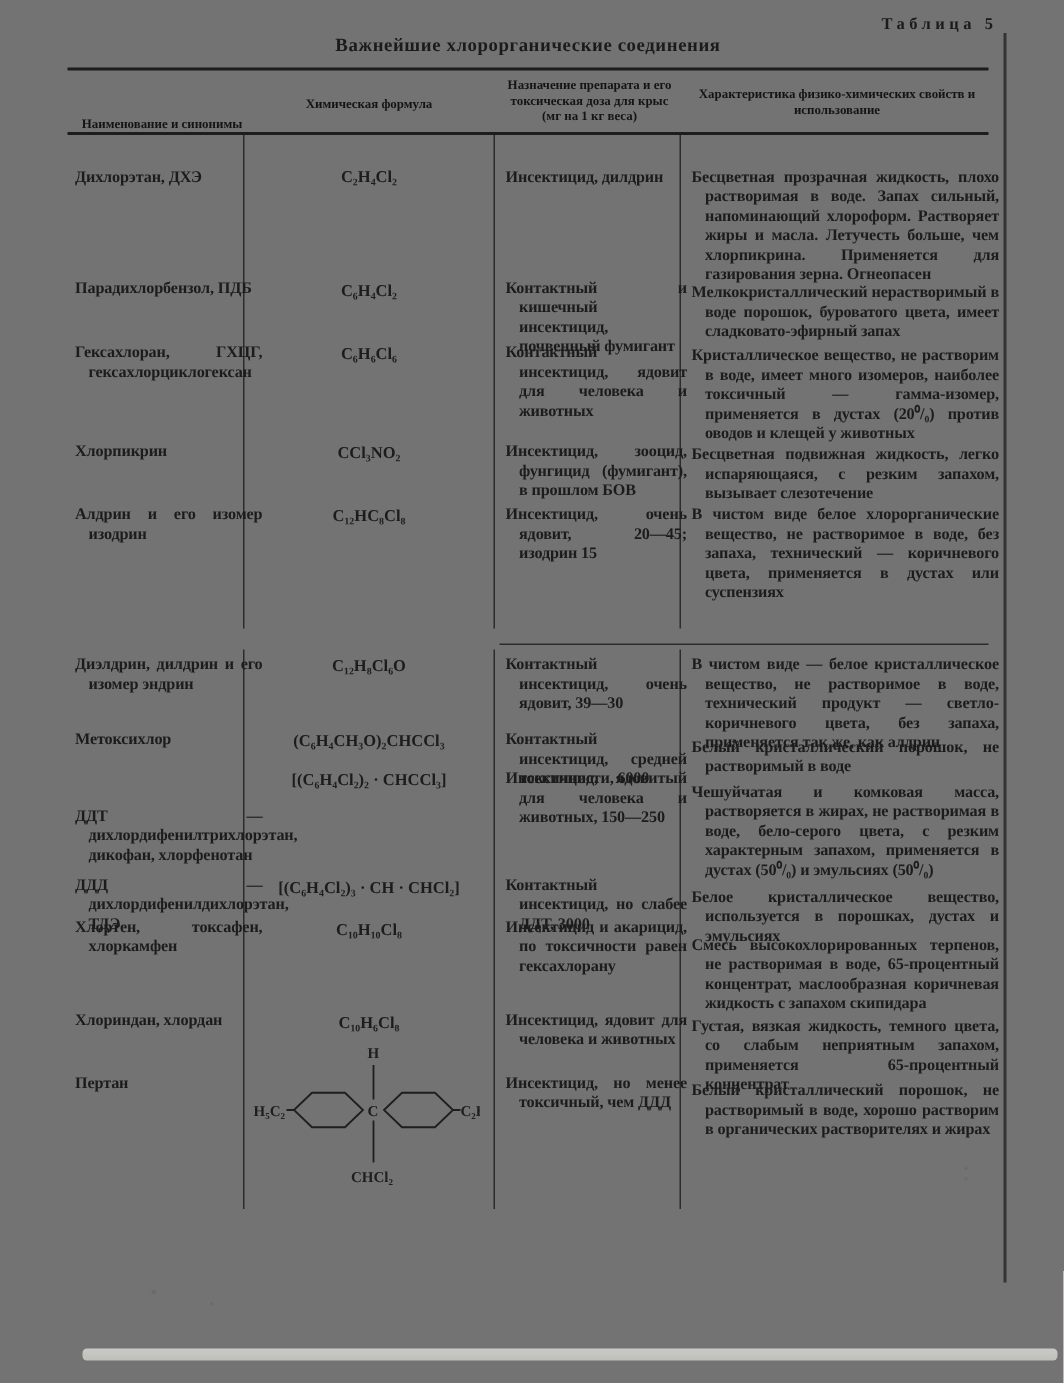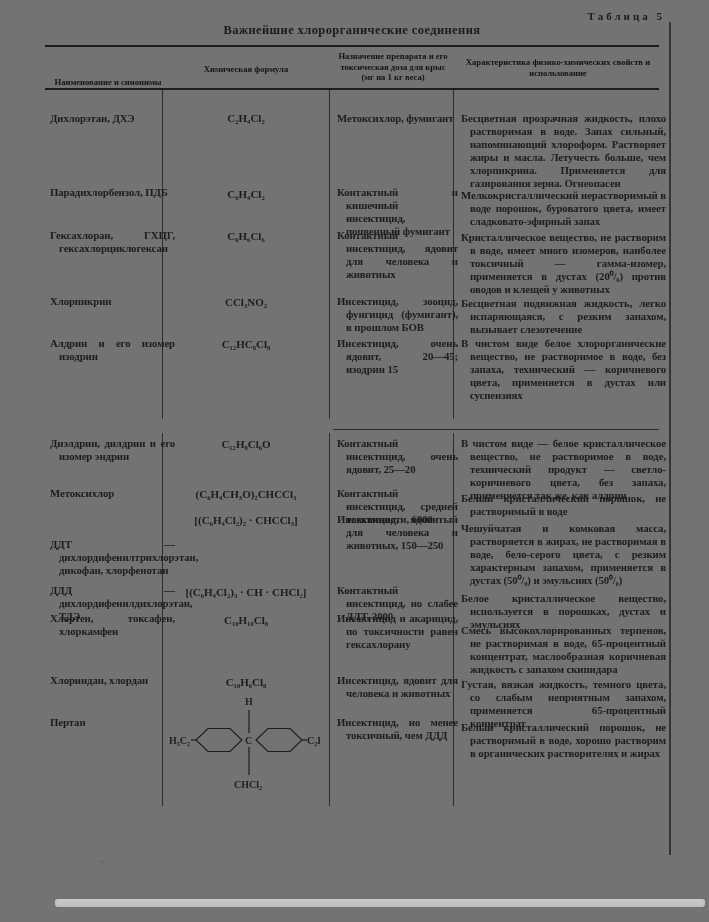--- a/index.html
+++ b/index.html
@@ -52,21 +52,21 @@
   <div class="vrule v3 seg-b"></div>
   <div class="rule-cont" style="position:absolute;"></div>
 
   <div class="hcell h1">Наименование и синонимы</div>
   <div class="hcell h2">Химическая формула</div>
   <div class="hcell h3">Назначение препарата и его токсическая доза для крыс (мг на 1 кг веса)</div>
   <div class="hcell h4">Характеристика физико-химических свойств и использование</div>
 
   <div class="cell c1 hang" style="top:112px">Дихлорэтан, ДХЭ</div>
   <div class="cell c2 formula" style="top:112px">C₂H₄Cl₂</div>
-  <div class="cell c3 hang" style="top:112px">Метоксихлор, фумигант</div>
+  <div class="cell c3 hang" style="top:112px">Инсектицид, дилдрин</div>
   <div class="cell c4 hang" style="top:112px">Бесцветная прозрачная жидкость, плохо растворимая в воде. Запах сильный, напоминающий хлороформ. Растворяет жиры и масла. Летучесть больше, чем хлорпикрина. Применяется для газирования зерна. Огнеопасен</div>
 
   <div class="cell c1 hang" style="top:186px">Парадихлорбензол, ПДБ</div>
   <div class="cell c2 formula" style="top:188px">C₆H₄Cl₂</div>
   <div class="cell c3 hang" style="top:186px">Контактный и кишечный инсектицид, почвенный фумигант</div>
   <div class="cell c4 hang" style="top:189px">Мелкокристаллический нерастворимый в воде порошок, буроватого цвета, имеет сладковато-эфирный запах</div>
 
   <div class="cell c1 hang" style="top:229px">Гексахлоран, ГХЦГ, гексахлорциклогексан</div>
   <div class="cell c2 formula" style="top:230px">C₆H₆Cl₆</div>
   <div class="cell c3 hang" style="top:229px">Контактный инсектицид, ядовит для человека и животных</div>
@@ -77,21 +77,21 @@
   <div class="cell c3 hang" style="top:295px">Инсектицид, зооцид, фунгицид (фумигант), в прошлом БОВ</div>
   <div class="cell c1 hang" style="top:337px">Алдрин и его изомер изодрин</div>
 
   <div class="cell c4 hang" style="top:297px">Бесцветная подвижная жидкость, легко испаряющаяся, с резким запахом, вызывает слезотечение</div>
   <div class="cell c2 formula" style="top:338px">C₁₂HC₈Cl₈</div>
   <div class="cell c3 hang" style="top:337px">Инсектицид, очень ядовит, 20—45; изодрин 15</div>
   <div class="cell c4 hang" style="top:337px">В чистом виде белое хлорорганические вещество, не растворимое в воде, без запаха, технический — коричневого цвета, применяется в дустах или суспензиях</div>
 
   <div class="cell c1 hang" style="top:437px">Диэлдрин, дилдрин и его изомер эндрин</div>
   <div class="cell c2 formula" style="top:438px">C₁₂H₈Cl₆O</div>
-  <div class="cell c3 hang" style="top:437px">Контактный инсектицид, очень ядовит, 25—20</div>
+  <div class="cell c3 hang" style="top:437px">Контактный инсектицид, очень ядовит, 39—30</div>
   <div class="cell c4 hang" style="top:437px">В чистом виде — белое кристаллическое вещество, не растворимое в воде, технический продукт — светло-коричневого цвета, без запаха, применяется так же, как алдрин</div>
 
   <div class="cell c1 hang" style="top:487px">Метоксихлор</div>
   <div class="cell c2 formula" style="top:488px">(C₆H₄CH₃O)₂CHCCl₃</div>
   <div class="cell c3 hang" style="top:487px">Контактный инсектицид, средней токсичности, 6000</div>
   <div class="cell c4 hang" style="top:492px">Белый кристаллический порошок, не растворимый в воде</div>
 
   <div class="cell c1 hang" style="top:538px">ДДТ — дихлордифенилтрихлорэтан, дикофан, хлорфенотан</div>
   <div class="cell c2 formula" style="top:514px">[(C₆H₄Cl₂)₂ · CHCCl₃]</div>
   <div class="cell c3 hang" style="top:513px">Инсектицид, ядовитый для человека и животных, 150—250</div>

